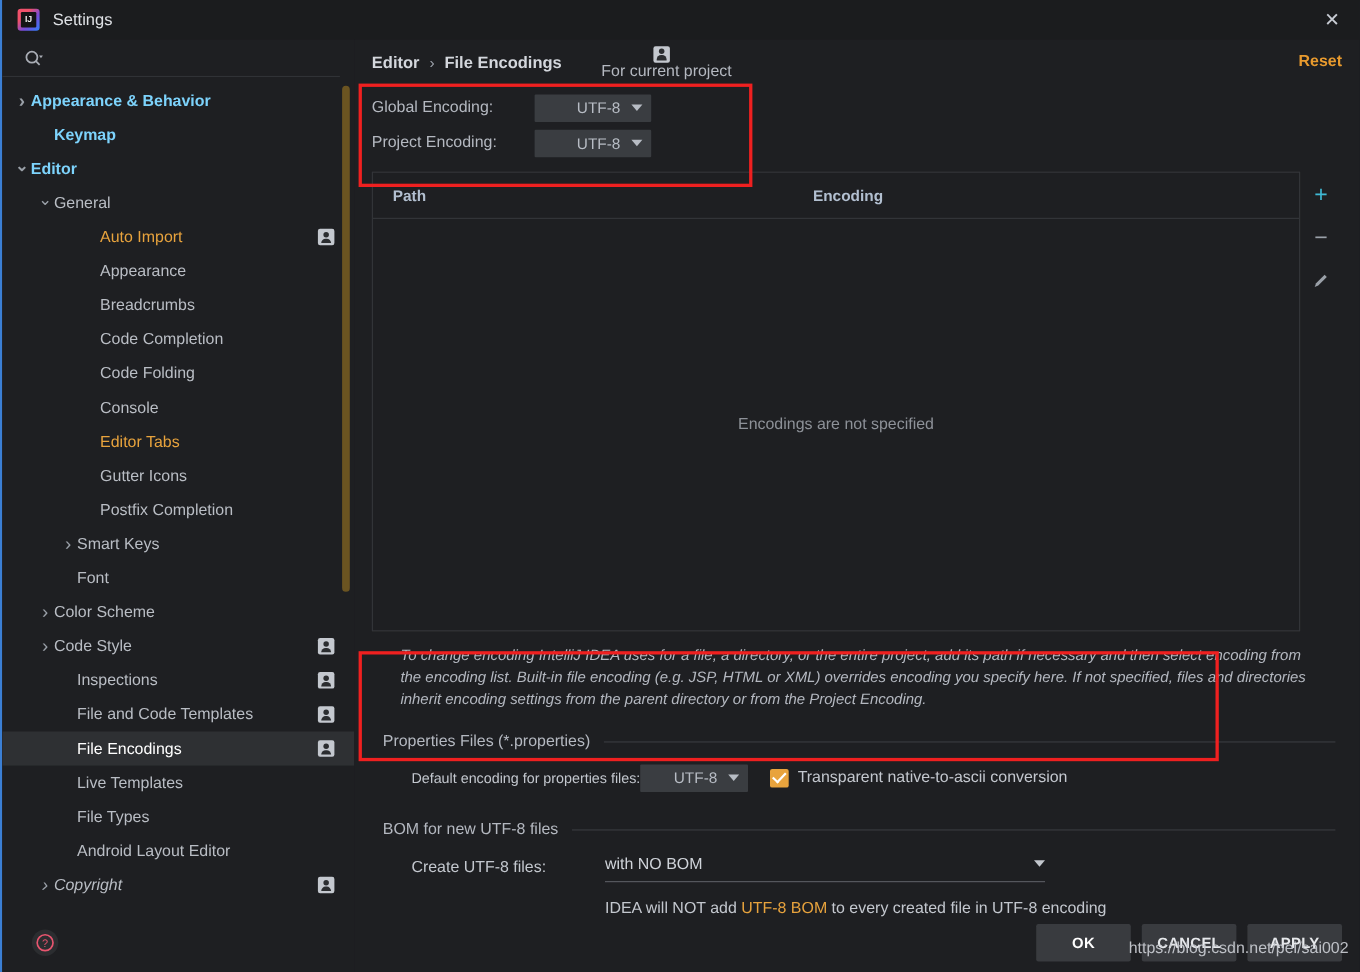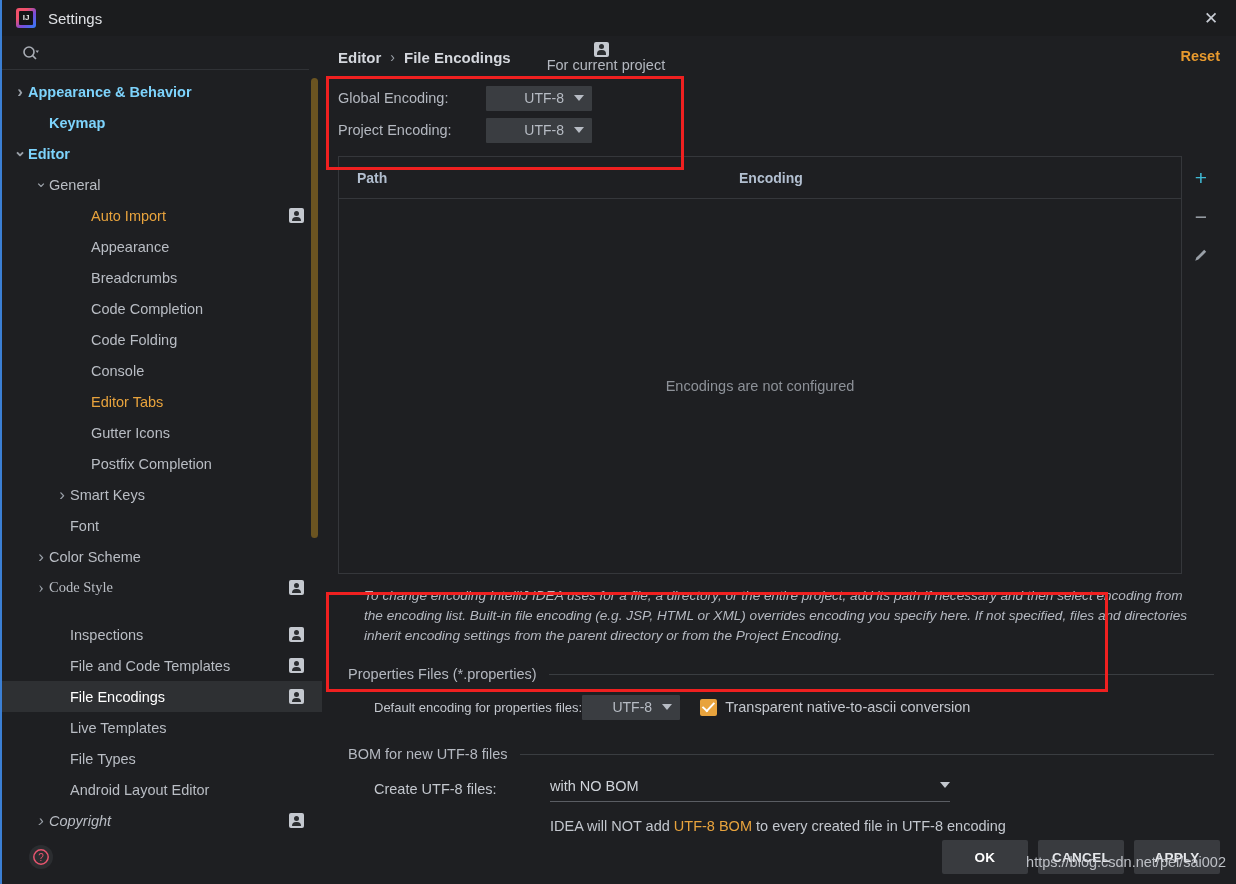--- a/index.html
+++ b/index.html
@@ -445,26 +445,26 @@
           <span class="tree-label">Smart Keys</span>
         </div>
         <div class="tree-item" style="padding-left: 52px;">
           <span class="tw"></span>
           <span class="tree-label">Font</span>
         </div>
         <div class="tree-item" style="padding-left: 31px;">
           <span class="tw arrow-r"></span>
           <span class="tree-label">Color Scheme</span>
         </div>
-        <div class="tree-item" style="padding-left: 31px; font-family: Liberation Serif, serif;">
+        <div class="tree-item" style="padding-left: 31px;">
           <span class="tw arrow-r"></span>
           <span class="tree-label">Code Style</span>
           <span class="badge-ico"></span>
         </div>
-        <div class="tree-item" style="padding-left: 52px; margin-top: 16px;">
+        <div class="tree-item" style="padding-left: 52px;">
           <span class="tw"></span>
           <span class="tree-label">Inspections</span>
           <span class="badge-ico"></span>
         </div>
         <div class="tree-item" style="padding-left: 52px;">
           <span class="tw"></span>
           <span class="tree-label">File and Code Templates</span>
           <span class="badge-ico"></span>
         </div>
         <div class="tree-item selected" style="padding-left: 52px;">
@@ -532,21 +532,21 @@
         </span>
       </div>
     </div>
 
     <div class="table-wrap">
       <div class="table">
         <div class="thead">
           <div class="th-path">Path</div>
           <div class="th-enc">Encoding</div>
         </div>
-        <div class="tbody">Encodings are not configured</div>
+        <div class="tbody">Encodings are not specified</div>
       </div>
       <div class="tbar">
         <div class="tbar-btn">
           <span class="ico-plus">+</span>
         </div>
         <div class="tbar-btn">
           <span class="ico-minus">−</span>
         </div>
         <div class="tbar-btn ico-pencil">
           <svg width="18" height="18" viewBox="0 0 18 18">

